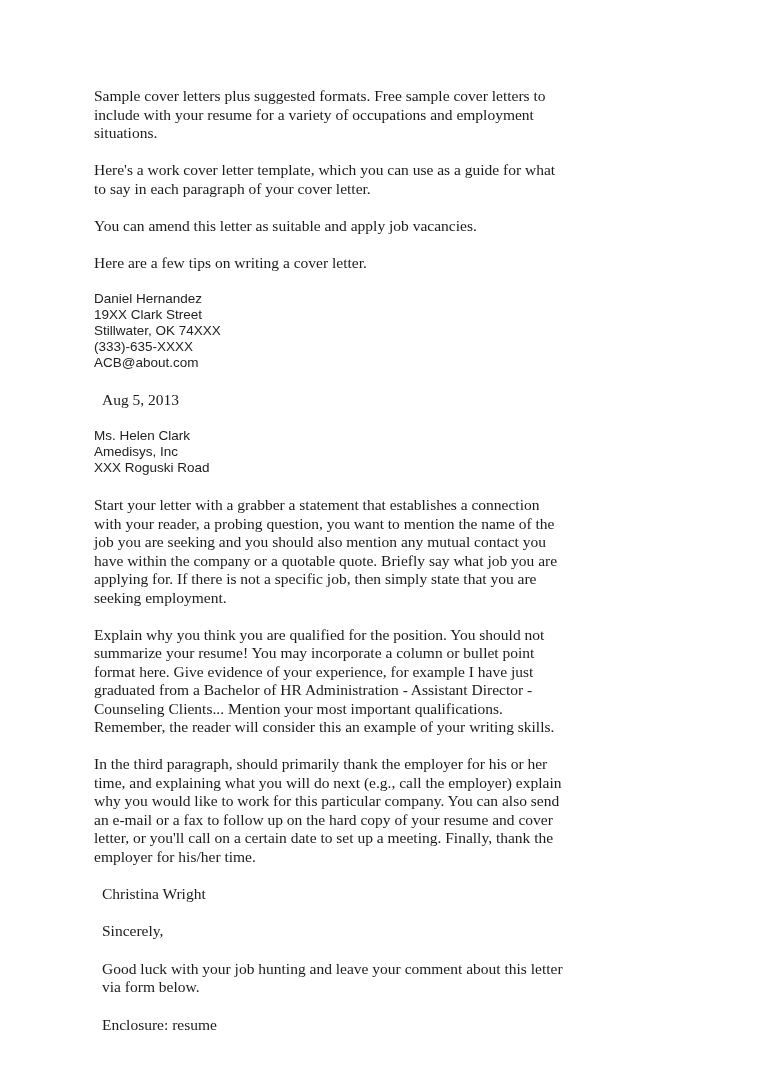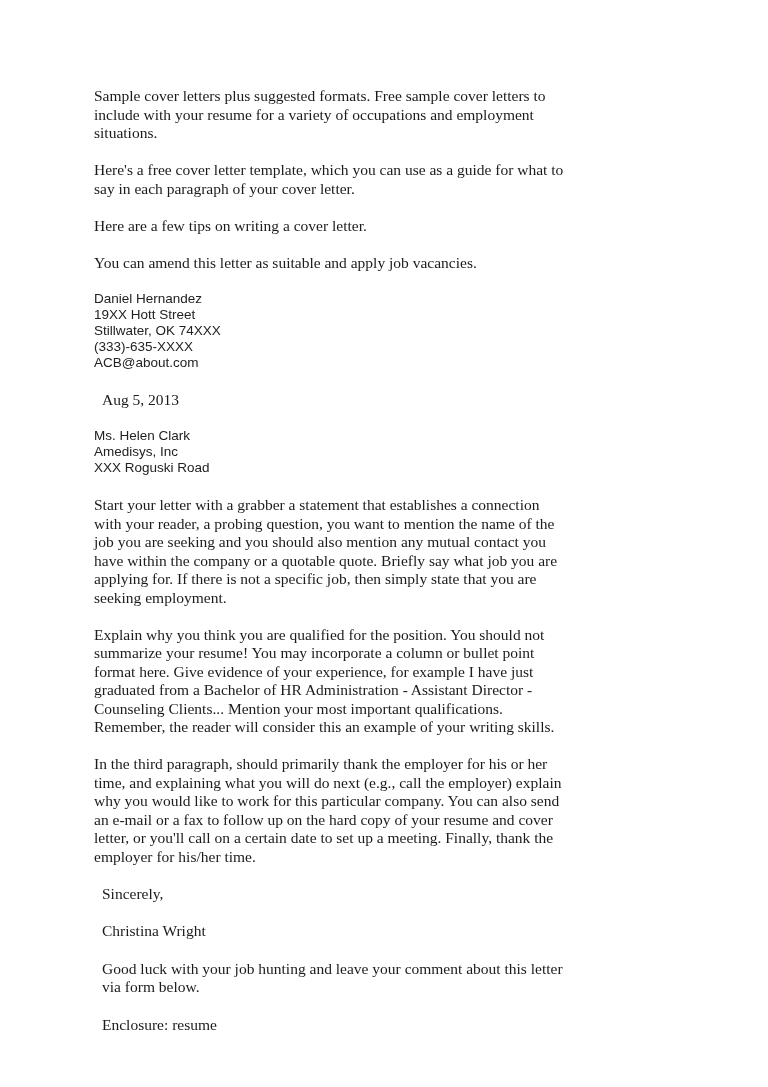--- a/index.html
+++ b/index.html
@@ -45,50 +45,50 @@
     margin: 0 0 19px 8px;
   }
 </style>
 </head>
 <body>
 
 <div class="page">
 
   <p class="serif para">Sample cover letters plus suggested formats. Free sample cover letters to include with your resume for a variety of occupations and employment situations.</p>
 
-  <p class="serif para">Here's a free cover letter template, which you can use as a guide for what to say in each paragraph of your cover letter.</p>
+  <p class="serif para">Here's a work cover letter template, which you can use as a guide for what to say in each paragraph of your cover letter.</p>
+
+  <p class="serif para">You can amend this letter as suitable and apply job vacancies.</p>
 
   <p class="serif para">Here are a few tips on writing a cover letter.</p>
 
-  <p class="serif para">You can amend this letter as suitable and apply job vacancies.</p>
-
   <div class="sans addr-block">
     <span class="addr-line">Daniel Hernandez</span>
-    <span class="addr-line">19XX Hott Street</span>
+    <span class="addr-line">19XX Clark Street</span>
     <span class="addr-line">Stillwater, OK 74XXX</span>
     <span class="addr-line">(333)-635-XXXX</span>
     <span class="addr-line">ACB@about.com</span>
   </div>
 
   <p class="serif single-line">Aug 5, 2013</p>
 
   <div class="sans addr-block">
     <span class="addr-line">Ms. Helen Clark</span>
     <span class="addr-line">Amedisys, Inc</span>
     <span class="addr-line">XXX Roguski Road</span>
   </div>
 
 
   <p class="serif para">Start your letter with a grabber a statement that establishes a connection with your reader, a probing question, you want to mention the name of the job you are seeking and you should also mention any mutual contact you have within the company or a quotable quote. Briefly say what job you are applying for. If there is not a specific job, then simply state that you are seeking employment.</p>
 
   <p class="serif para">Explain why you think you are qualified for the position. You should not summarize your resume! You may incorporate a column or bullet point format here. Give evidence of your experience,  for example I have just graduated from a Bachelor of HR Administration - Assistant Director - Counseling Clients... Mention your most important qualifications. Remember, the reader will consider this an example of your writing skills.</p>
 
   <p class="serif para">In the third paragraph, should primarily thank the employer for his or her time, and explaining what you will do next (e.g., call the employer) explain why you would like to work for this particular company. You can also send an e-mail or a fax to follow up on the hard copy of your resume and cover letter, or you'll call on a certain date to set up a meeting. Finally, thank the employer for his/her time.</p>
 
+  <p class="serif single-line">Christina Wright</p>
+
   <p class="serif single-line">Sincerely,</p>
-
-  <p class="serif single-line">Christina Wright</p>
 
   <p class="serif single-line">Good luck with your job hunting and leave your comment about this letter via form below.</p>
 
   <p class="serif single-line">Enclosure: resume</p>
 
 </div>
 
 </body></html>

